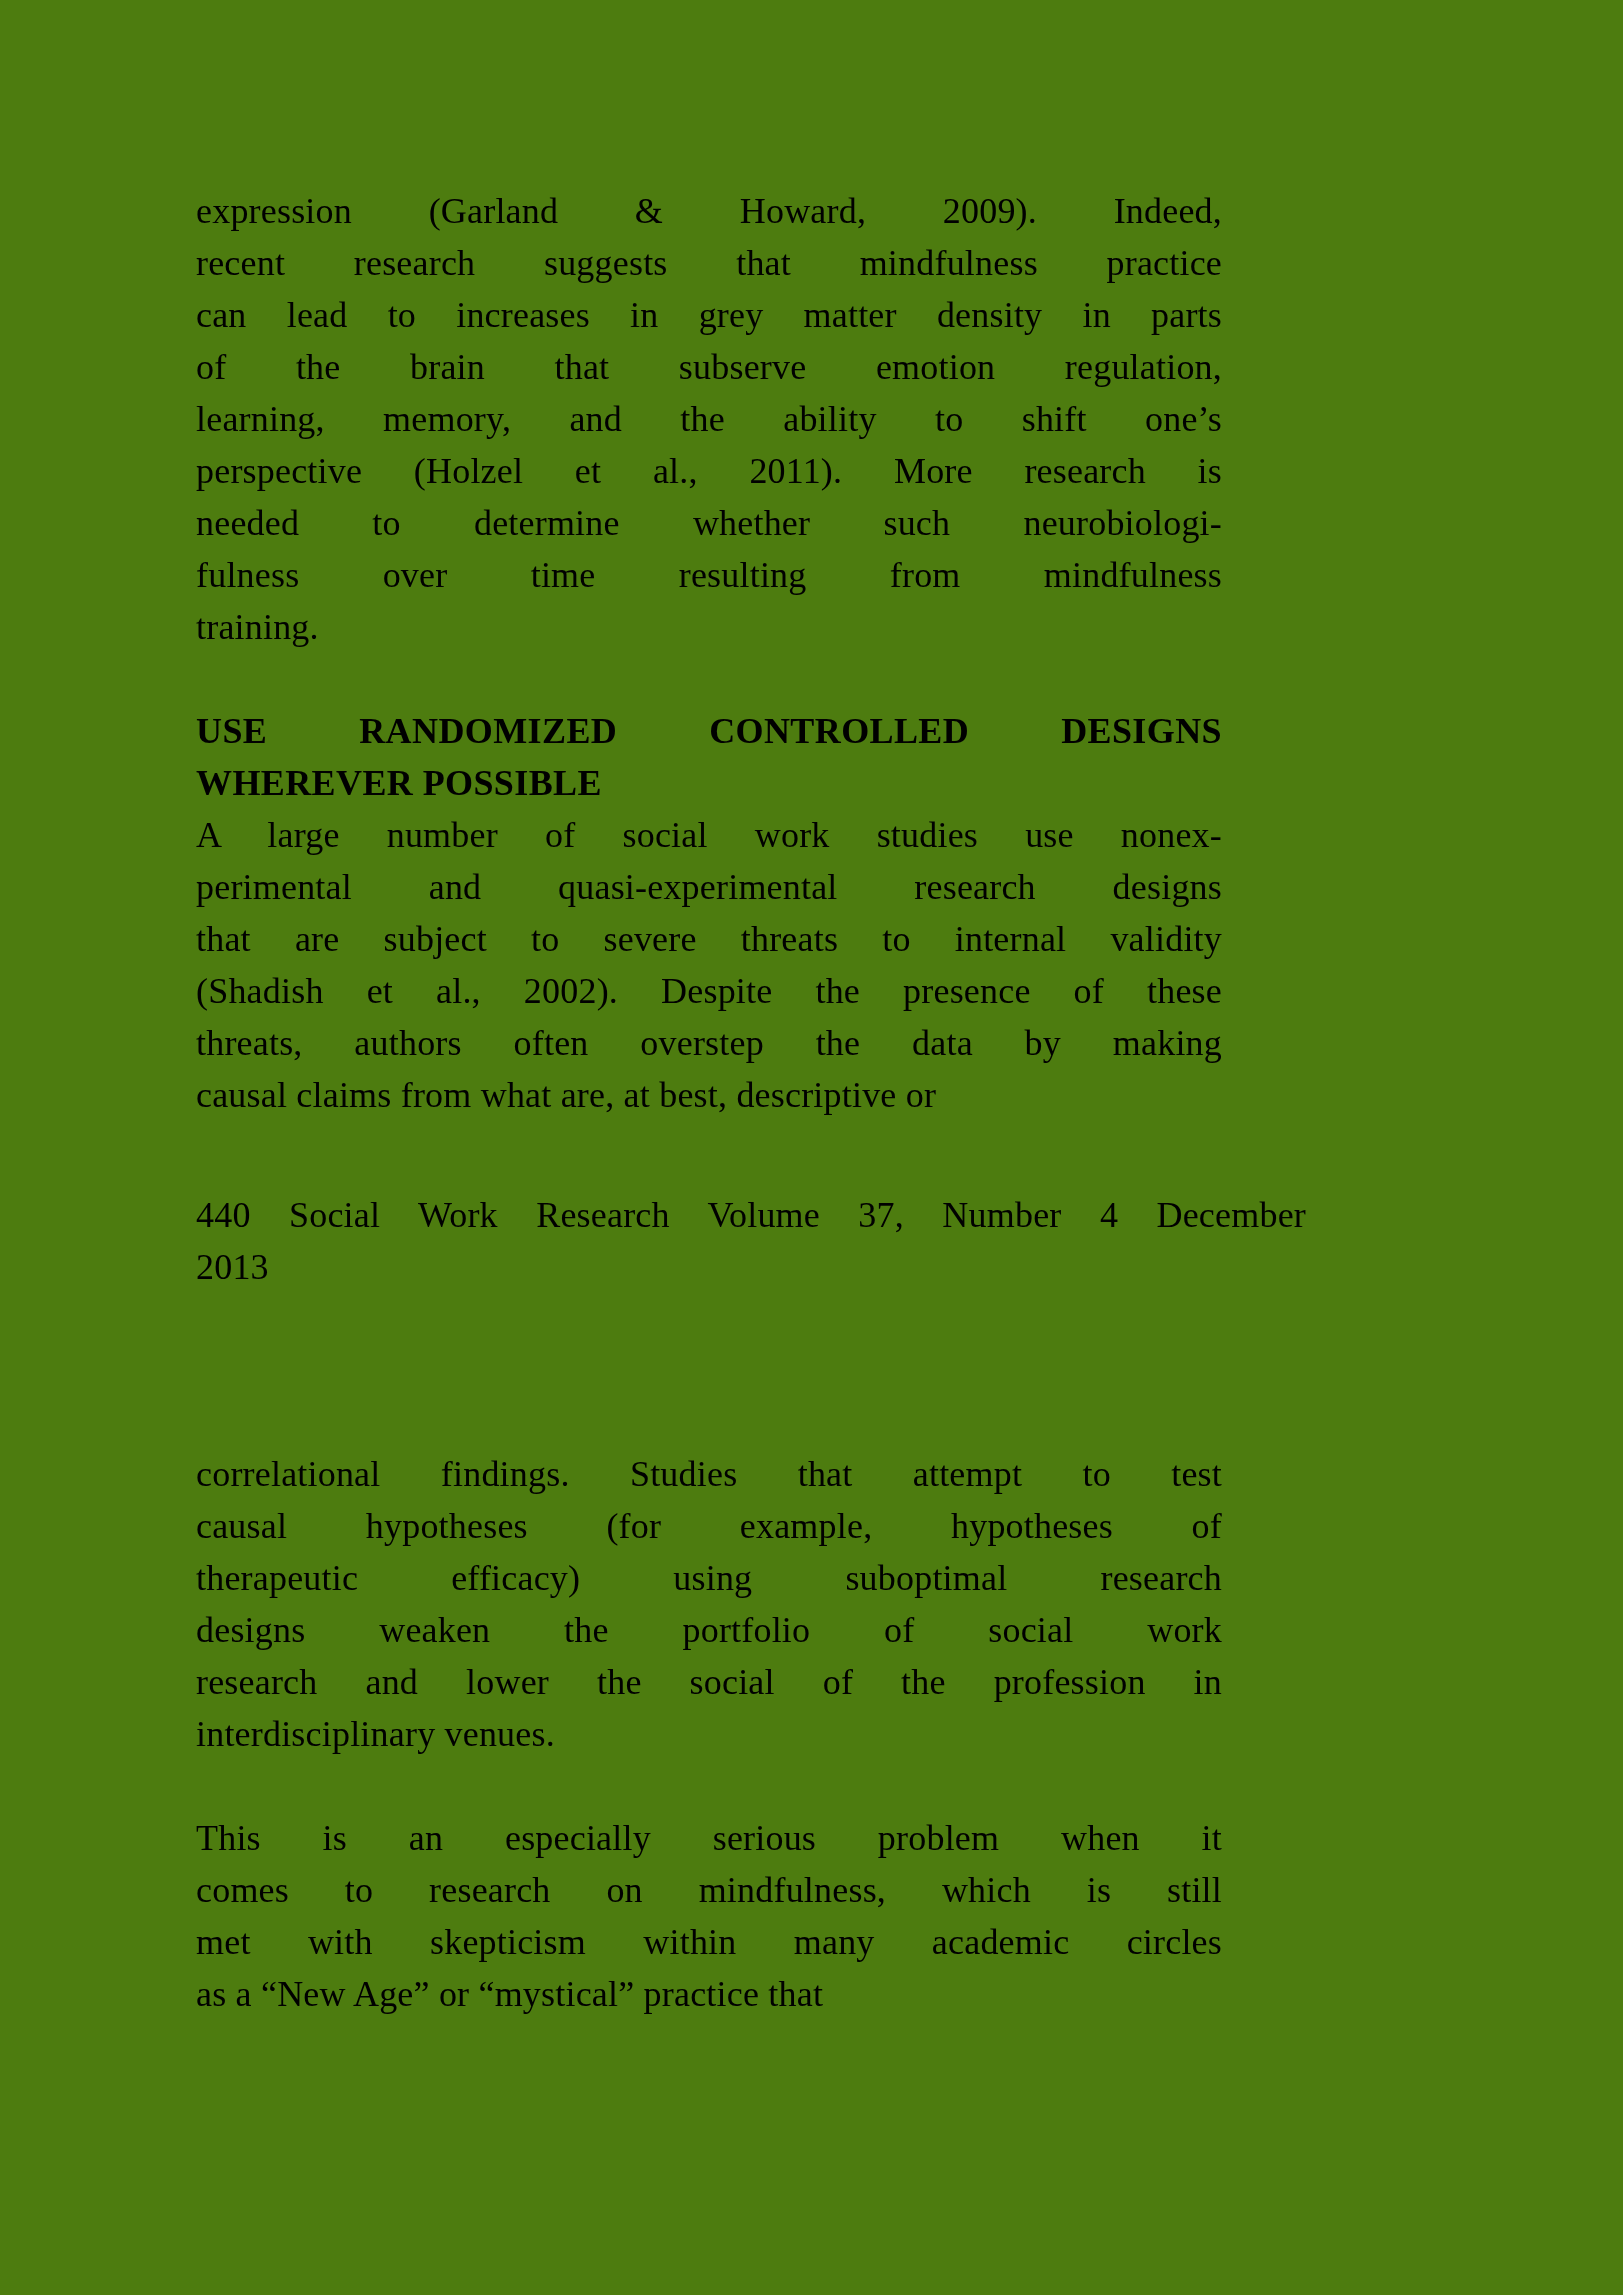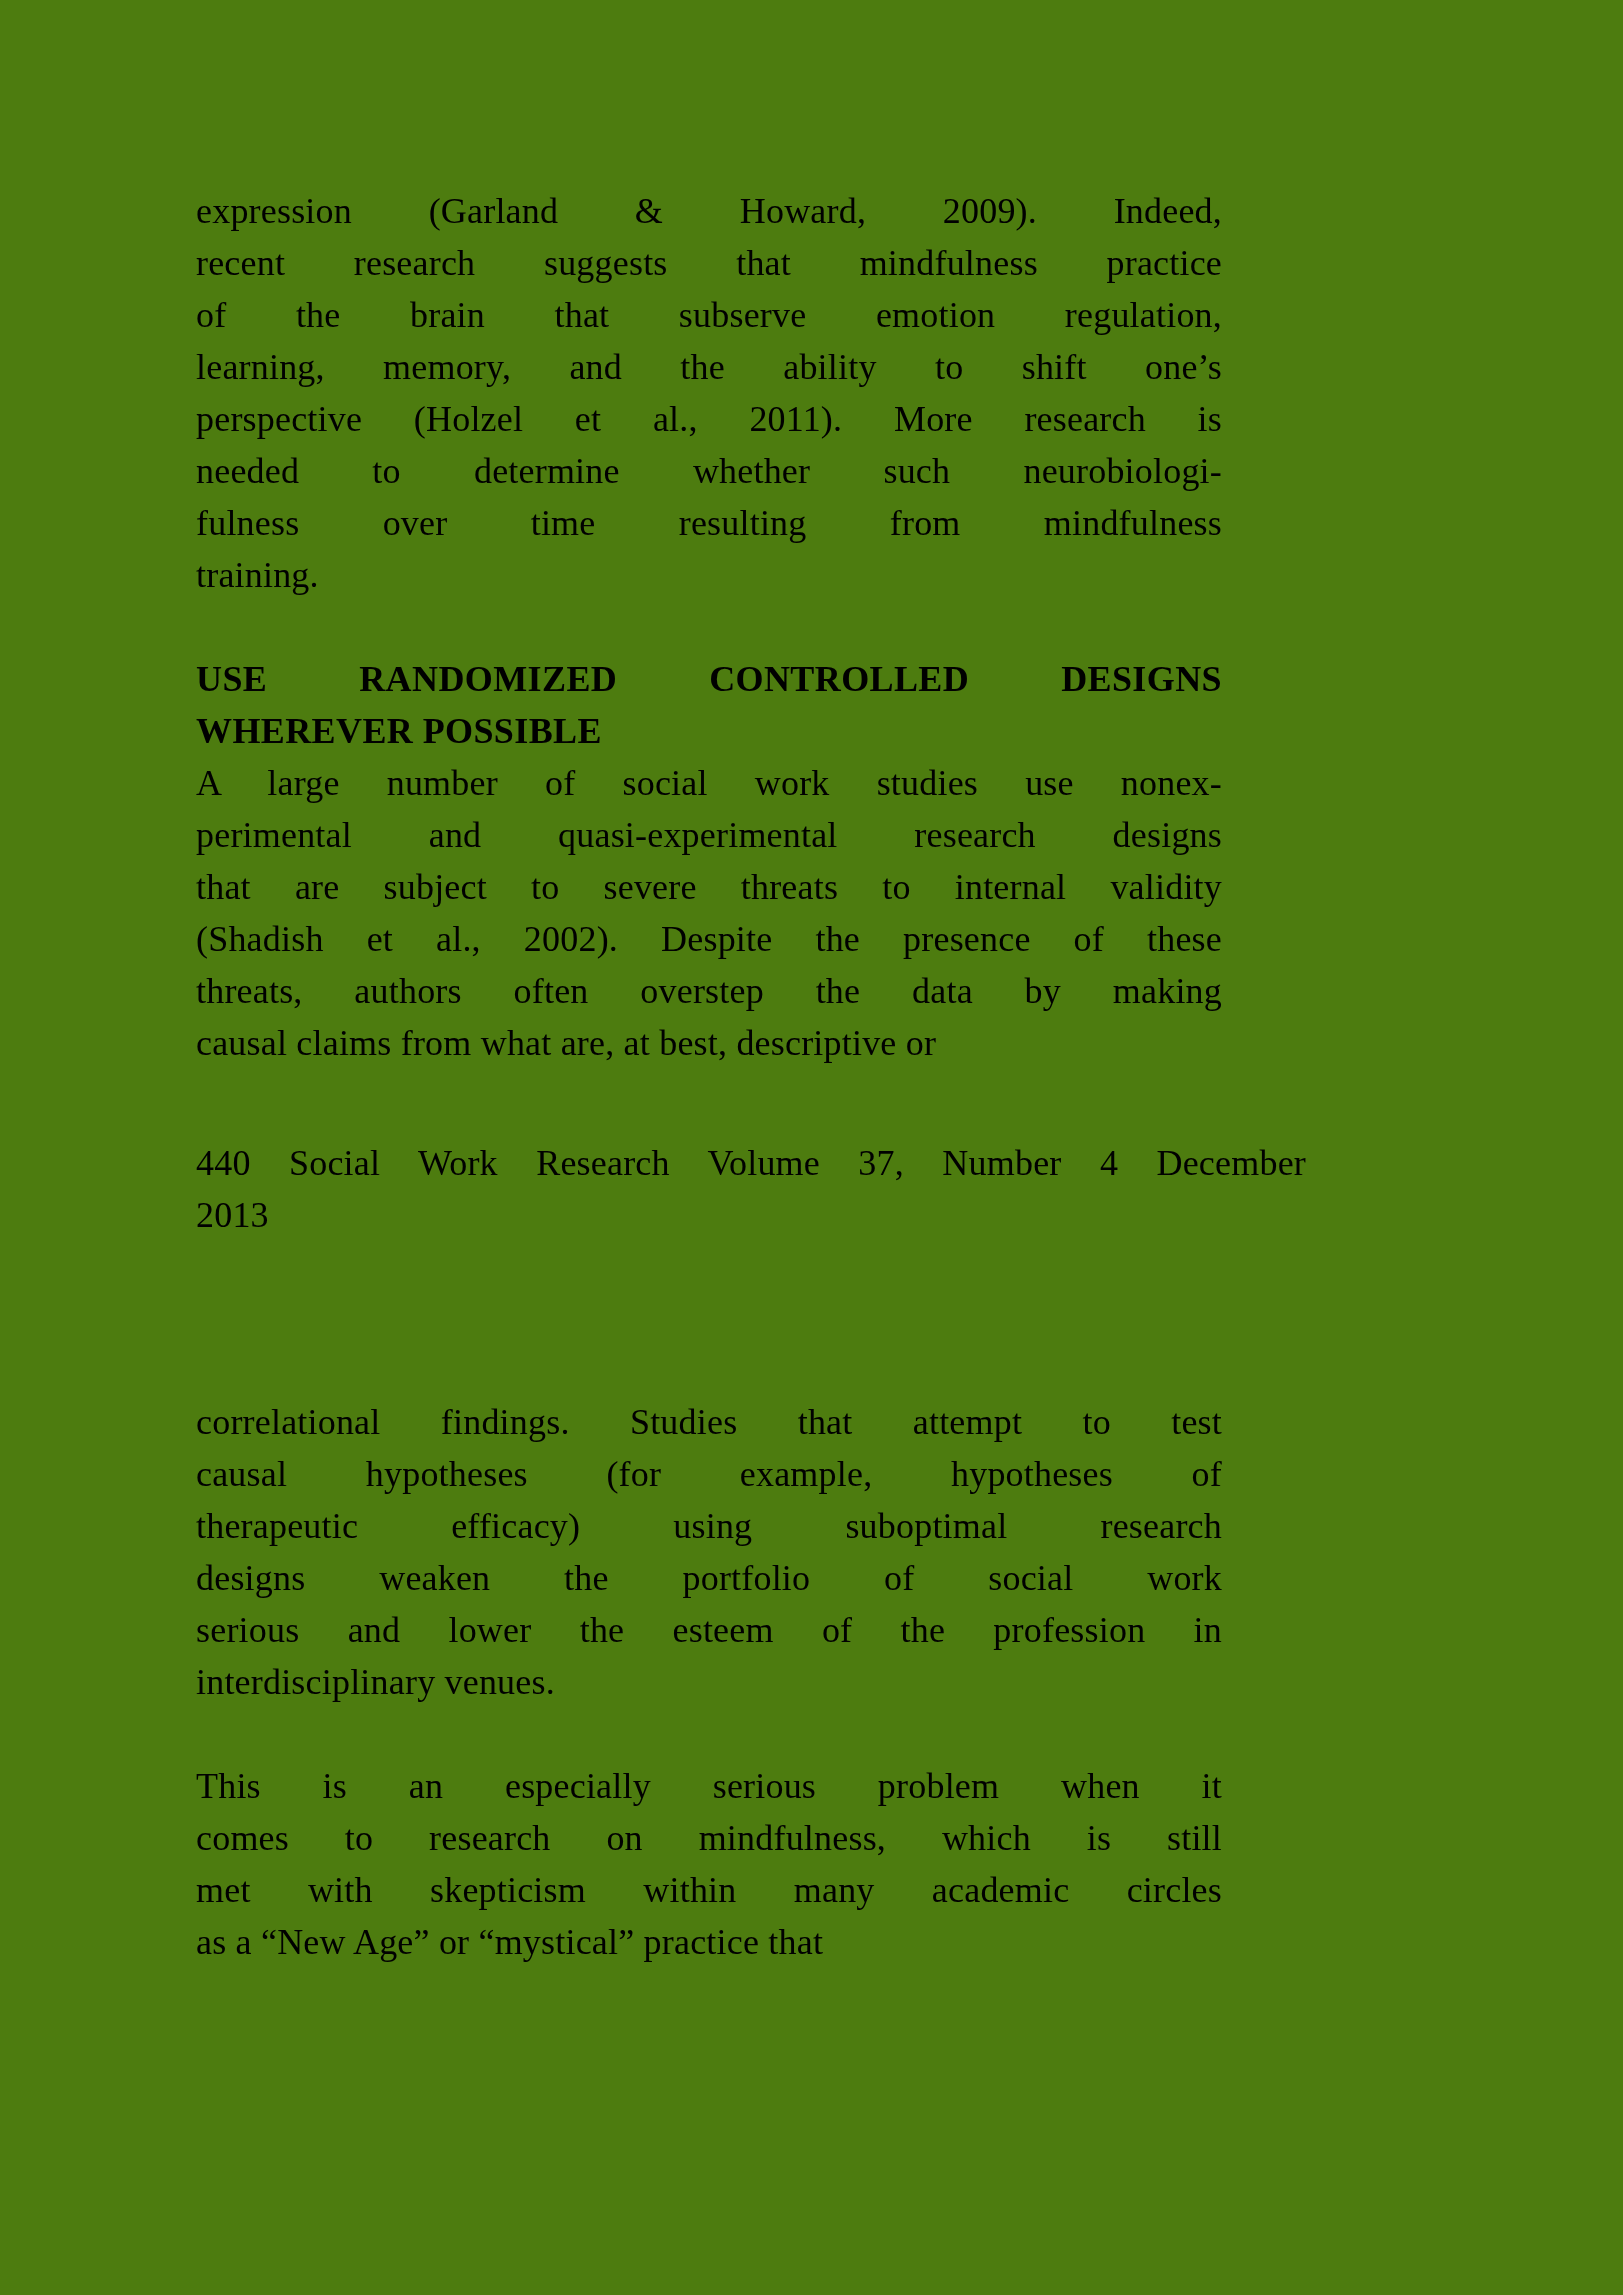--- a/index.html
+++ b/index.html
@@ -58,20 +58,21 @@
   }
 </style>
 </head>
 <body>
 
 <div class="page">
   <main class="page-content">
       <div class="para">
         <div class="line">expression (Garland &amp; Howard, 2009). Indeed,</div>
         <div class="line">recent research suggests that mindfulness practice</div>
+        <div class="line">can lead to increases in grey matter density in parts</div>
         <div class="line">of the brain that subserve emotion regulation,</div>
         <div class="line">learning, memory, and the ability to shift one’s</div>
         <div class="line">perspective (Holzel et al., 2011). More research is</div>
         <div class="line">needed to determine whether such neurobiologi-</div>
         <div class="line">fulness over time resulting from mindfulness</div>
         <div class="line final">training.</div>
       </div>
       <div class="para heading" style="margin-top: 52px;">
         <div class="line">USE RANDOMIZED CONTROLLED DESIGNS</div>
         <div class="line final">WHEREVER POSSIBLE</div>
@@ -86,21 +87,21 @@
       </div>
       <div class="para wide" style="margin-top: 68px;">
         <div class="line">440 Social Work Research Volume 37, Number 4 December</div>
         <div class="line final">2013</div>
       </div>
       <div class="para" style="margin-top: 155px;">
         <div class="line">correlational findings. Studies that attempt to test</div>
         <div class="line">causal hypotheses (for example, hypotheses of</div>
         <div class="line">therapeutic efficacy) using suboptimal research</div>
         <div class="line">designs weaken the portfolio of social work</div>
-        <div class="line">serious and lower the esteem of the profession in</div>
+        <div class="line">research and lower the social of the profession in</div>
         <div class="line final">interdisciplinary venues.</div>
       </div>
       <div class="para" style="margin-top: 52px;">
         <div class="line">This is an especially serious problem when it</div>
         <div class="line">comes to research on mindfulness, which is still</div>
         <div class="line">met with skepticism within many academic circles</div>
         <div class="line final">as a “New Age” or “mystical” practice that</div>
       </div>
     </main>
 </div>

